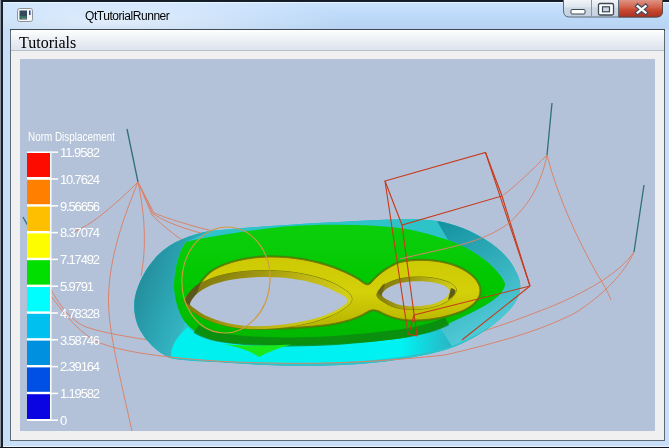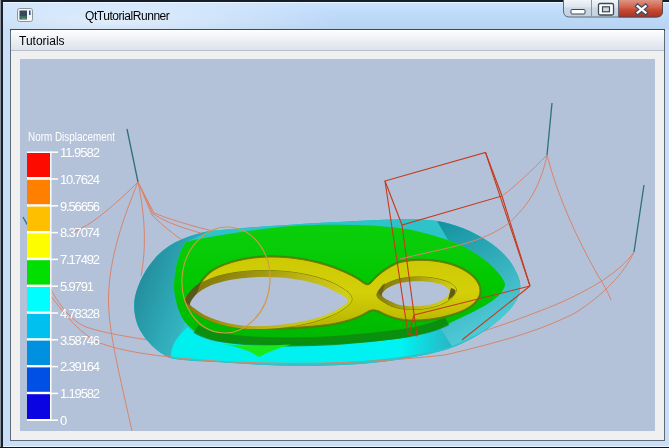--- a/index.html
+++ b/index.html
@@ -64,21 +64,21 @@
     </svg>
   </div>
 
   <div class="abs" style="left:10px;top:29px;width:655px;height:412px;background:#f0f0f0;
       border:1px solid #5f6b79;box-sizing:border-box;"></div>
 
   <div class="abs" style="left:10px;top:29px;width:655px;height:1.5px;background:#3f4a56;"></div>
 
   <div class="abs" style="left:11px;top:30px;width:653px;height:20px;
       background:linear-gradient(#fefefe,#e9edf3 60%,#dde3ec);border-bottom:1px solid #b8bfca;"></div>
-  <div class="abs" style="left:19px;top:34px;font-size:12px;color:#000;">Tutorials</div>
+  <div class="abs" style="left:19px;top:34px;font-size:16px;color:#000;font-family:Liberation Serif, serif;">Tutorials</div>
 
   <div class="abs" style="left:20px;top:59px;width:635px;height:372px;text-align:right;">
   <svg width="635" height="372" viewBox="20 59 635 372" preserveAspectRatio="none">
     <defs>
       <linearGradient id="gGreen" x1="0" y1="0" x2="0" y2="1">
         <stop offset="0" stop-color="#0ccf0c"></stop>
         <stop offset="0.5" stop-color="#00c700"></stop>
         <stop offset="1" stop-color="#00b600"></stop>
       </linearGradient>
       <linearGradient id="gCapL" x1="0" y1="0.1" x2="1" y2="0.75">

